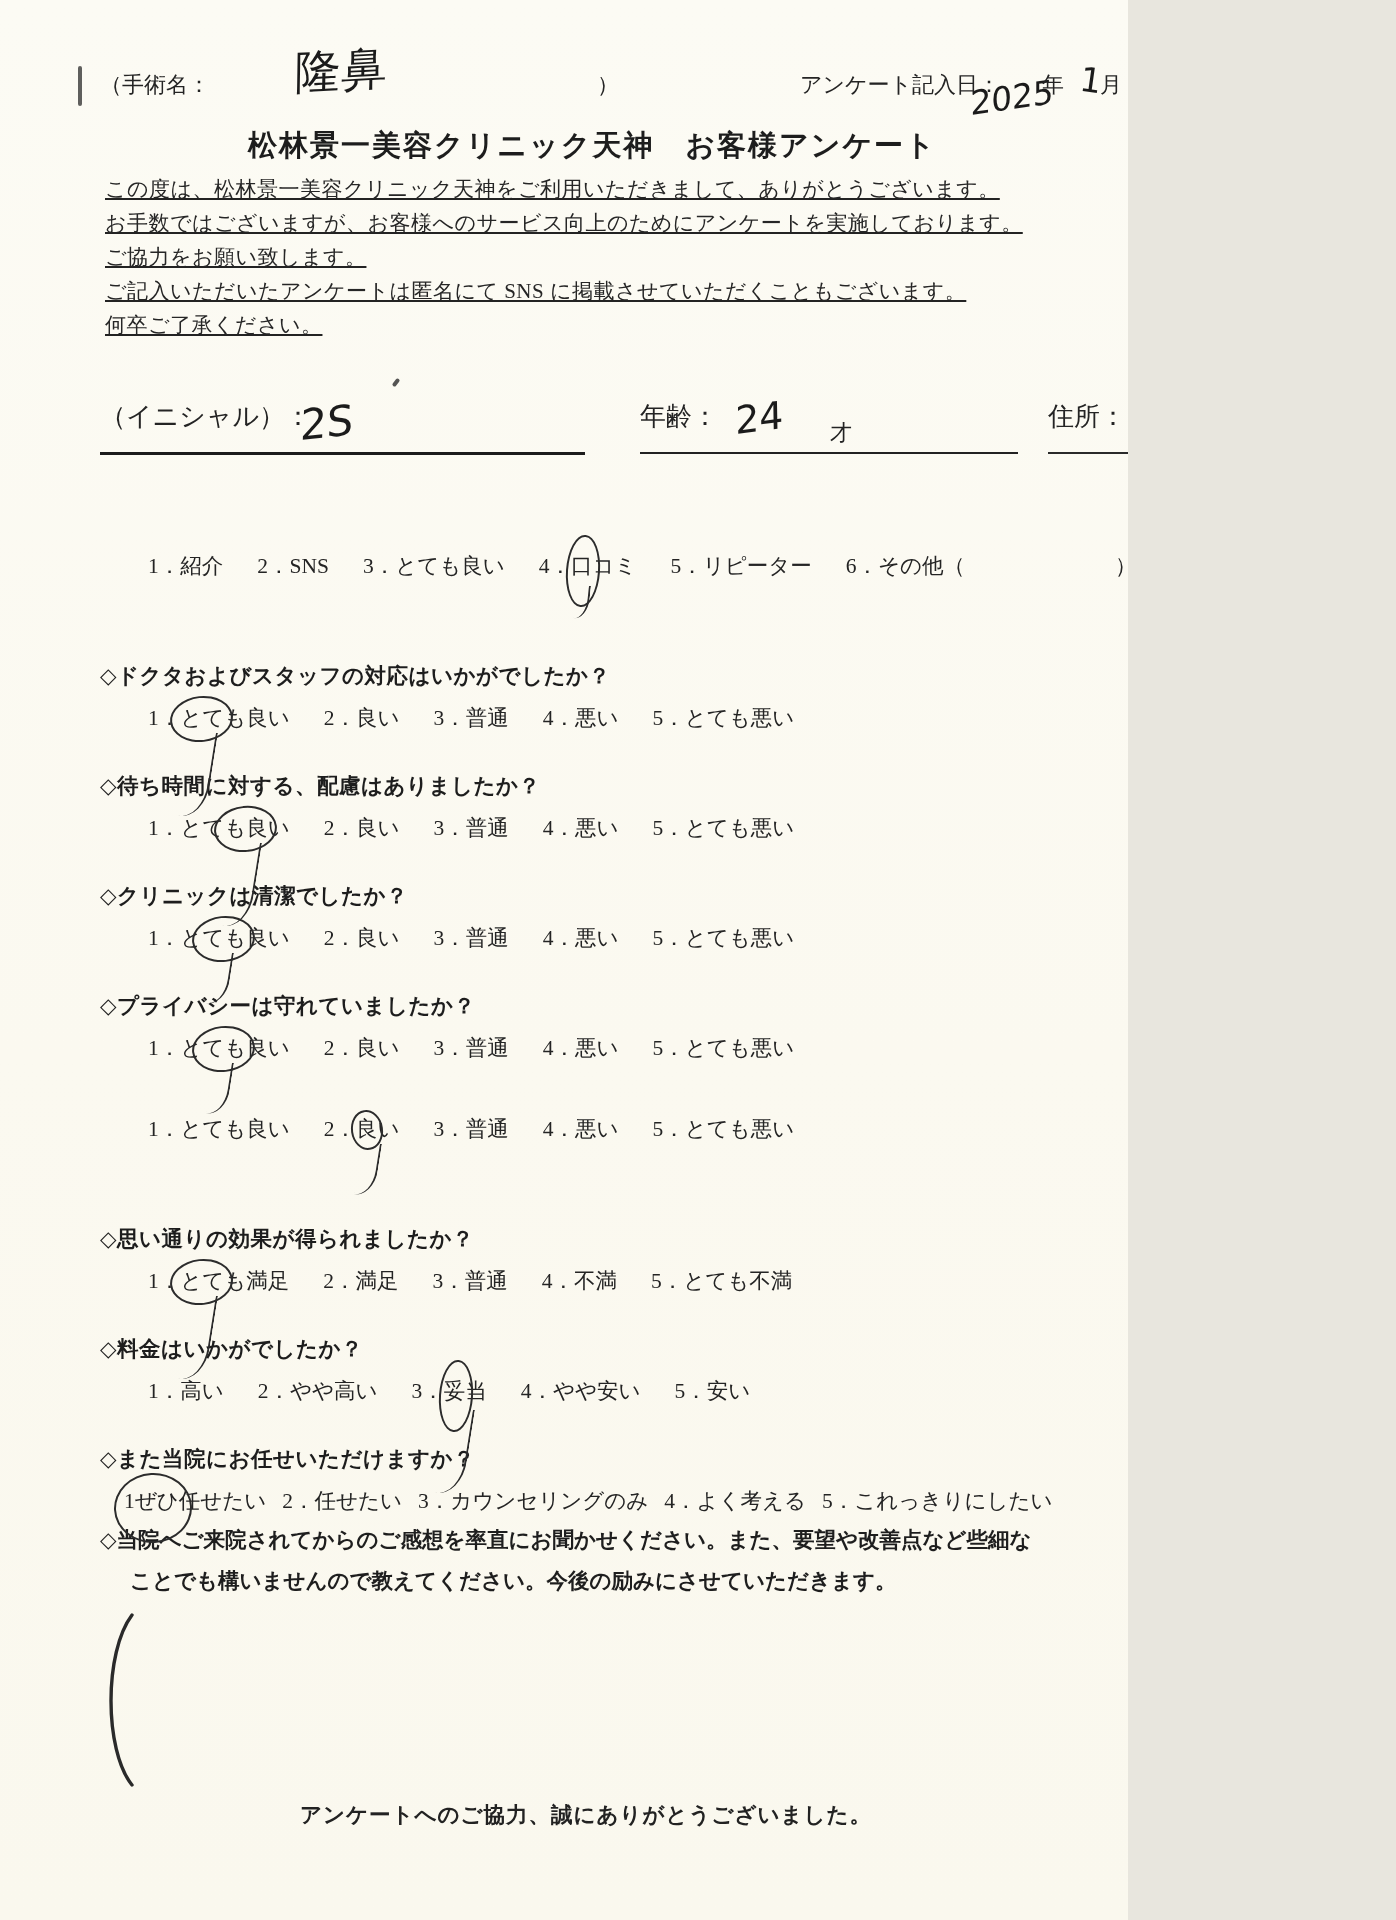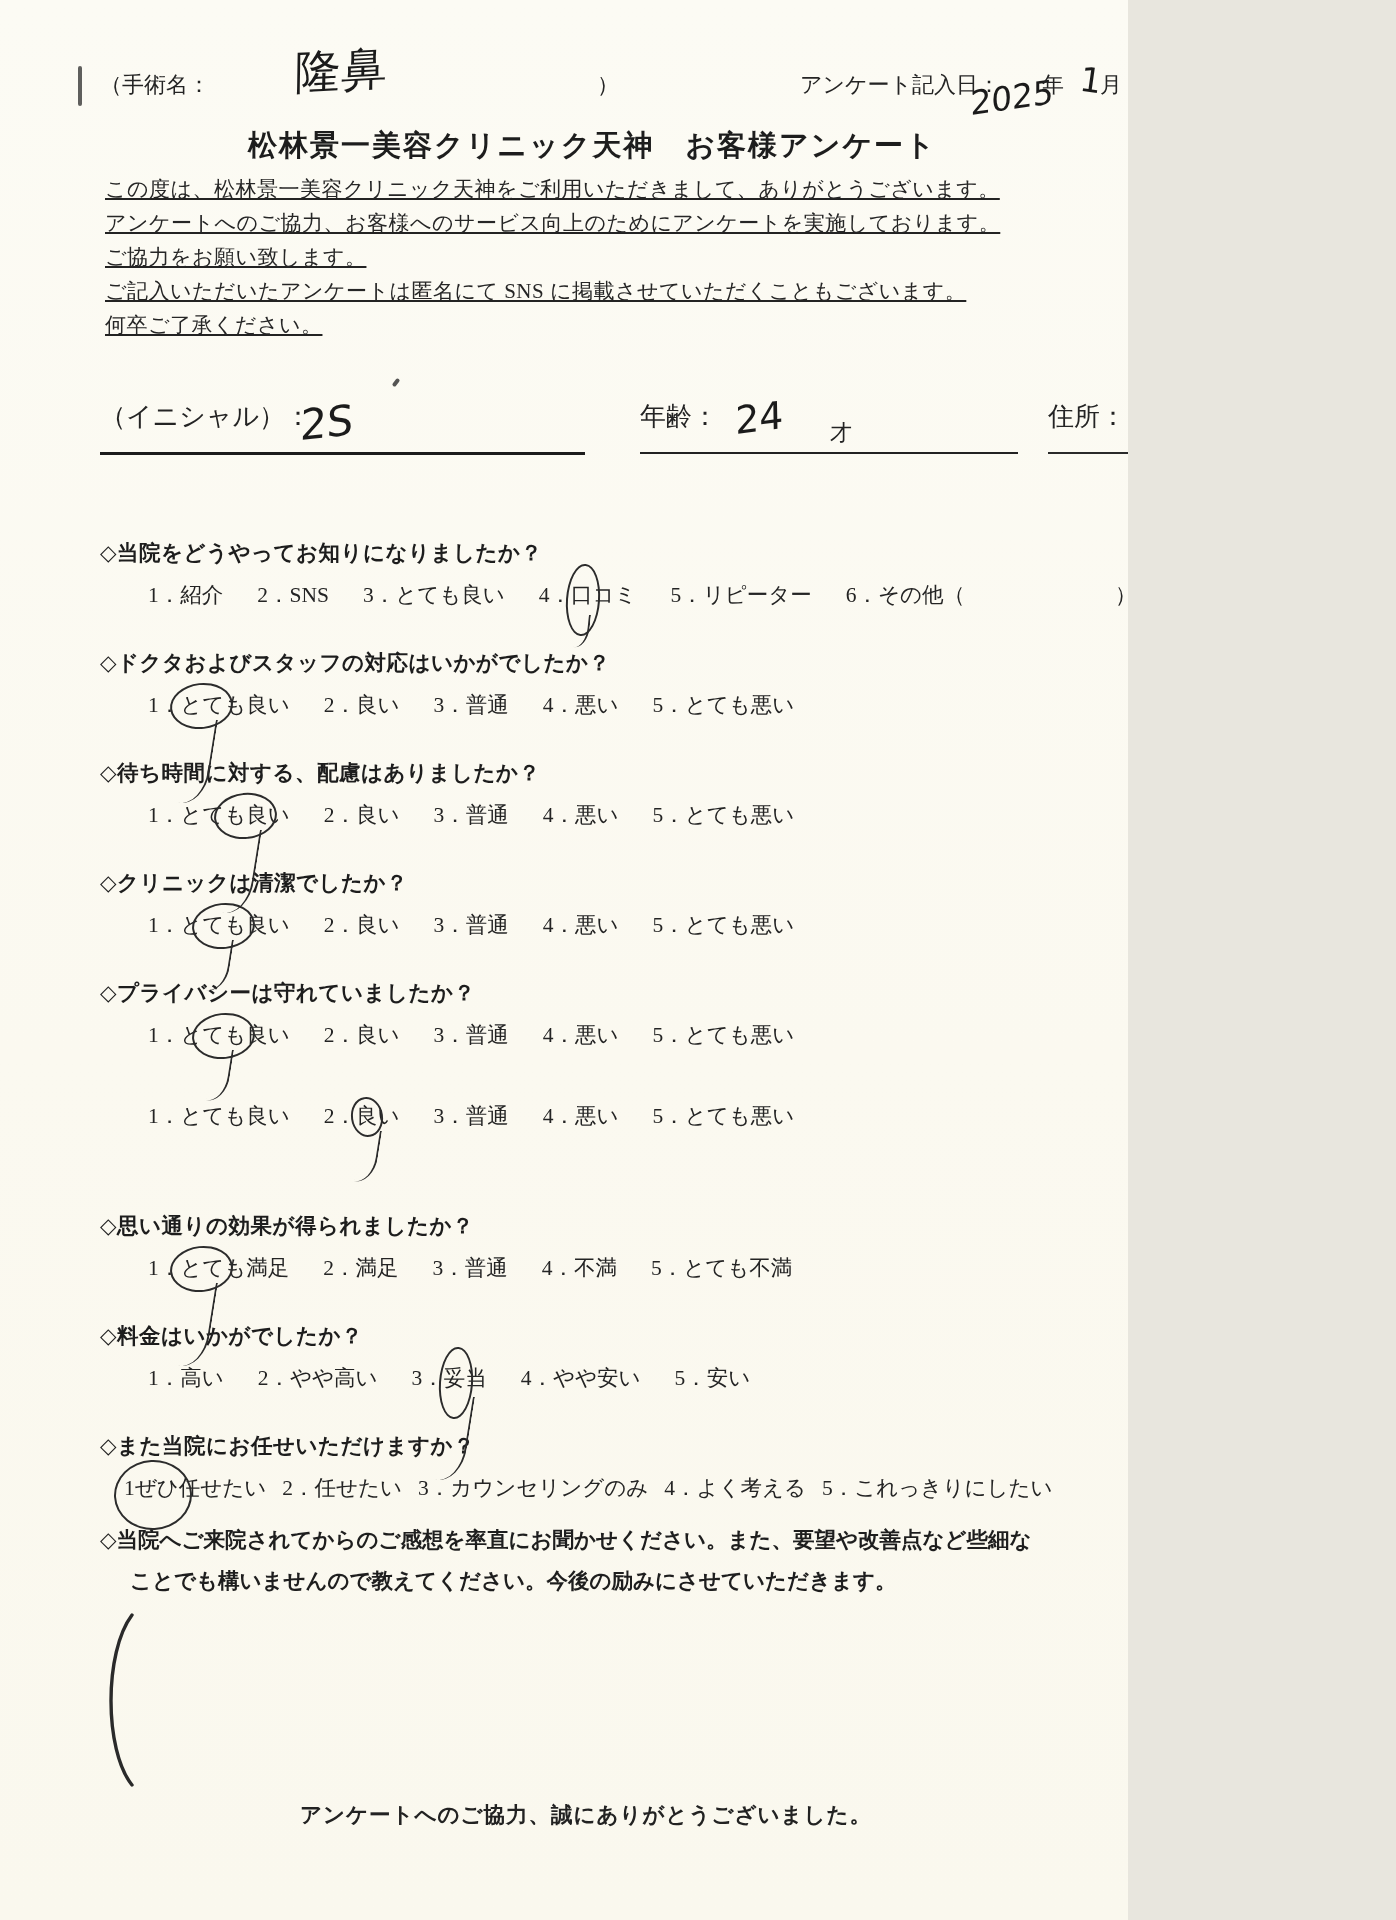--- a/index.html
+++ b/index.html
@@ -90,21 +90,21 @@
   <span class="abs printed" style="left:1042px;top:70px;">年</span>
   <span class="abs hw" style="left:1080px;top:60px;font-size:34px;transform:rotate(8deg);">1</span>
   <span class="abs printed" style="left:1100px;top:70px;">月</span>
   <span class="abs hw" style="left:1132px;top:60px;font-size:32px;transform:rotate(-6deg);">4</span>
   <span class="abs printed" style="left:1170px;top:70px;">日</span>
 
   <div class="abs title" style="left:248px;top:126px;">松林景一美容クリニック天神　お客様アンケート</div>
 
   <div class="abs intro" style="left:105px;top:172px;text-decoration:underline;">
     <div>この度は、松林景一美容クリニック天神をご利用いただきまして、ありがとうございます。</div>
-    <div>アンケートへのご協力、お客様へのサービス向上のためにアンケートを実施しております。</div>
+    <div>お手数ではございますが、お客様へのサービス向上のためにアンケートを実施しております。</div>
     <div>ご協力をお願い致します。</div>
     <div>ご記入いただいたアンケートは匿名にて SNS に掲載させていただくこともございます。</div>
     <div>何卒ご了承ください。</div>
   </div>
 
   <div class="seg u3" style="left:100px;top:404px;width:485px;">
     <span class="lbl">（イニシャル）：</span>
     <span class="hw" style="position:absolute;left:200px;top:-6px;font-size:42px;transform:rotate(-6deg) skewX(-8deg);">2S</span>
   </div>
   <div class="seg u2" style="left:640px;top:404px;width:378px;">
@@ -113,21 +113,20 @@
     <span style="position:absolute;left:190px;bottom:4px;font-size:22px;">才</span>
   </div>
   <div class="seg u1" style="left:1048px;top:404px;width:322px;">
     <span class="lbl">住所：</span>
     <span class="hw" style="position:absolute;left:92px;top:-14px;font-size:38px;transform:rotate(-5deg) skewX(-10deg);">福岡</span>
     <span style="position:absolute;right:0;bottom:4px;font-size:20px;">国・都道府県</span>
   </div>
 
   <div class="abs" style="left:100px;top:538px;width:1270px;">
       <div class="question">
-        <div class="q-heading">◇当院をどうやってお知りになりましたか？</div>
         <div class="q-options">
           <span class="option"><span class="num">1．</span><span>紹介</span></span>
           <span class="option"><span class="num">2．</span><span>SNS</span></span>
           <span class="option"><span class="num">3．</span><span>とても良い</span></span>
           <span class="option"><span class="num">4．</span><span class="circled c-tall t-short">口</span><span>コミ</span></span>
           <span class="option"><span class="num">5．</span><span>リピーター</span></span>
           <span class="option"><span class="num">6．</span><span>その他（</span><span class="paren-gap"></span><span>）</span></span>
         </div>
       </div>
       <div class="question">

